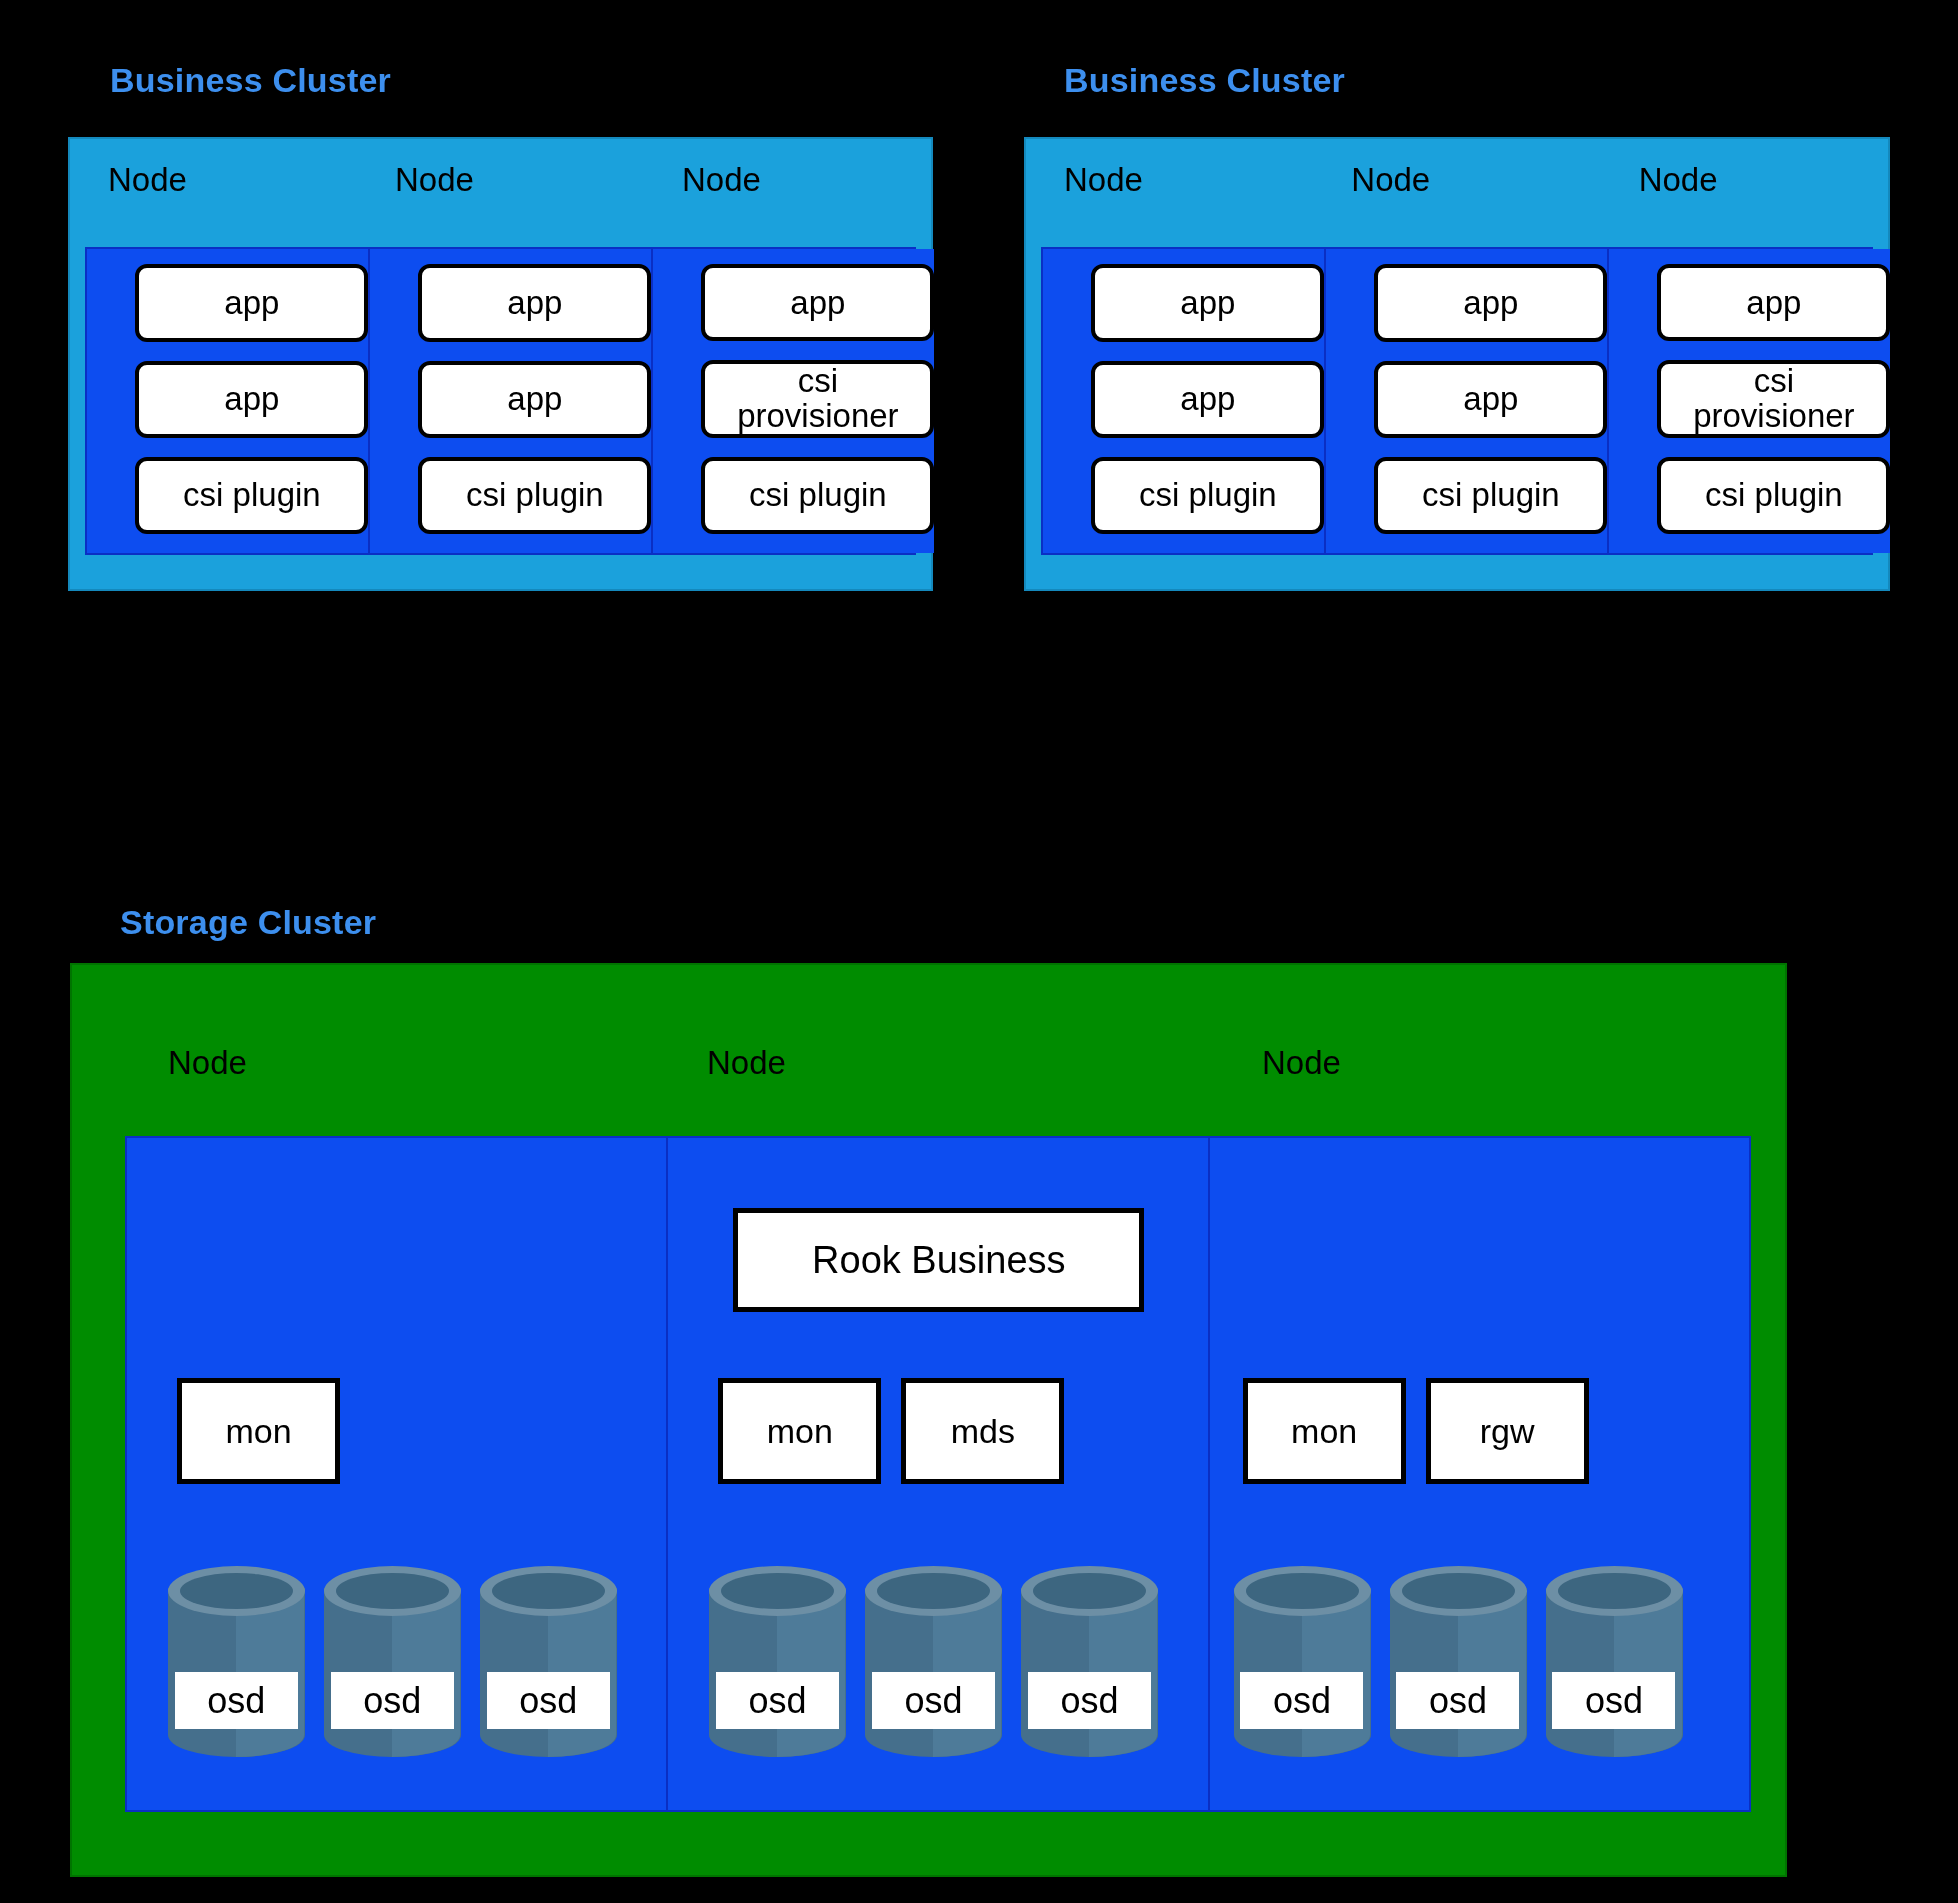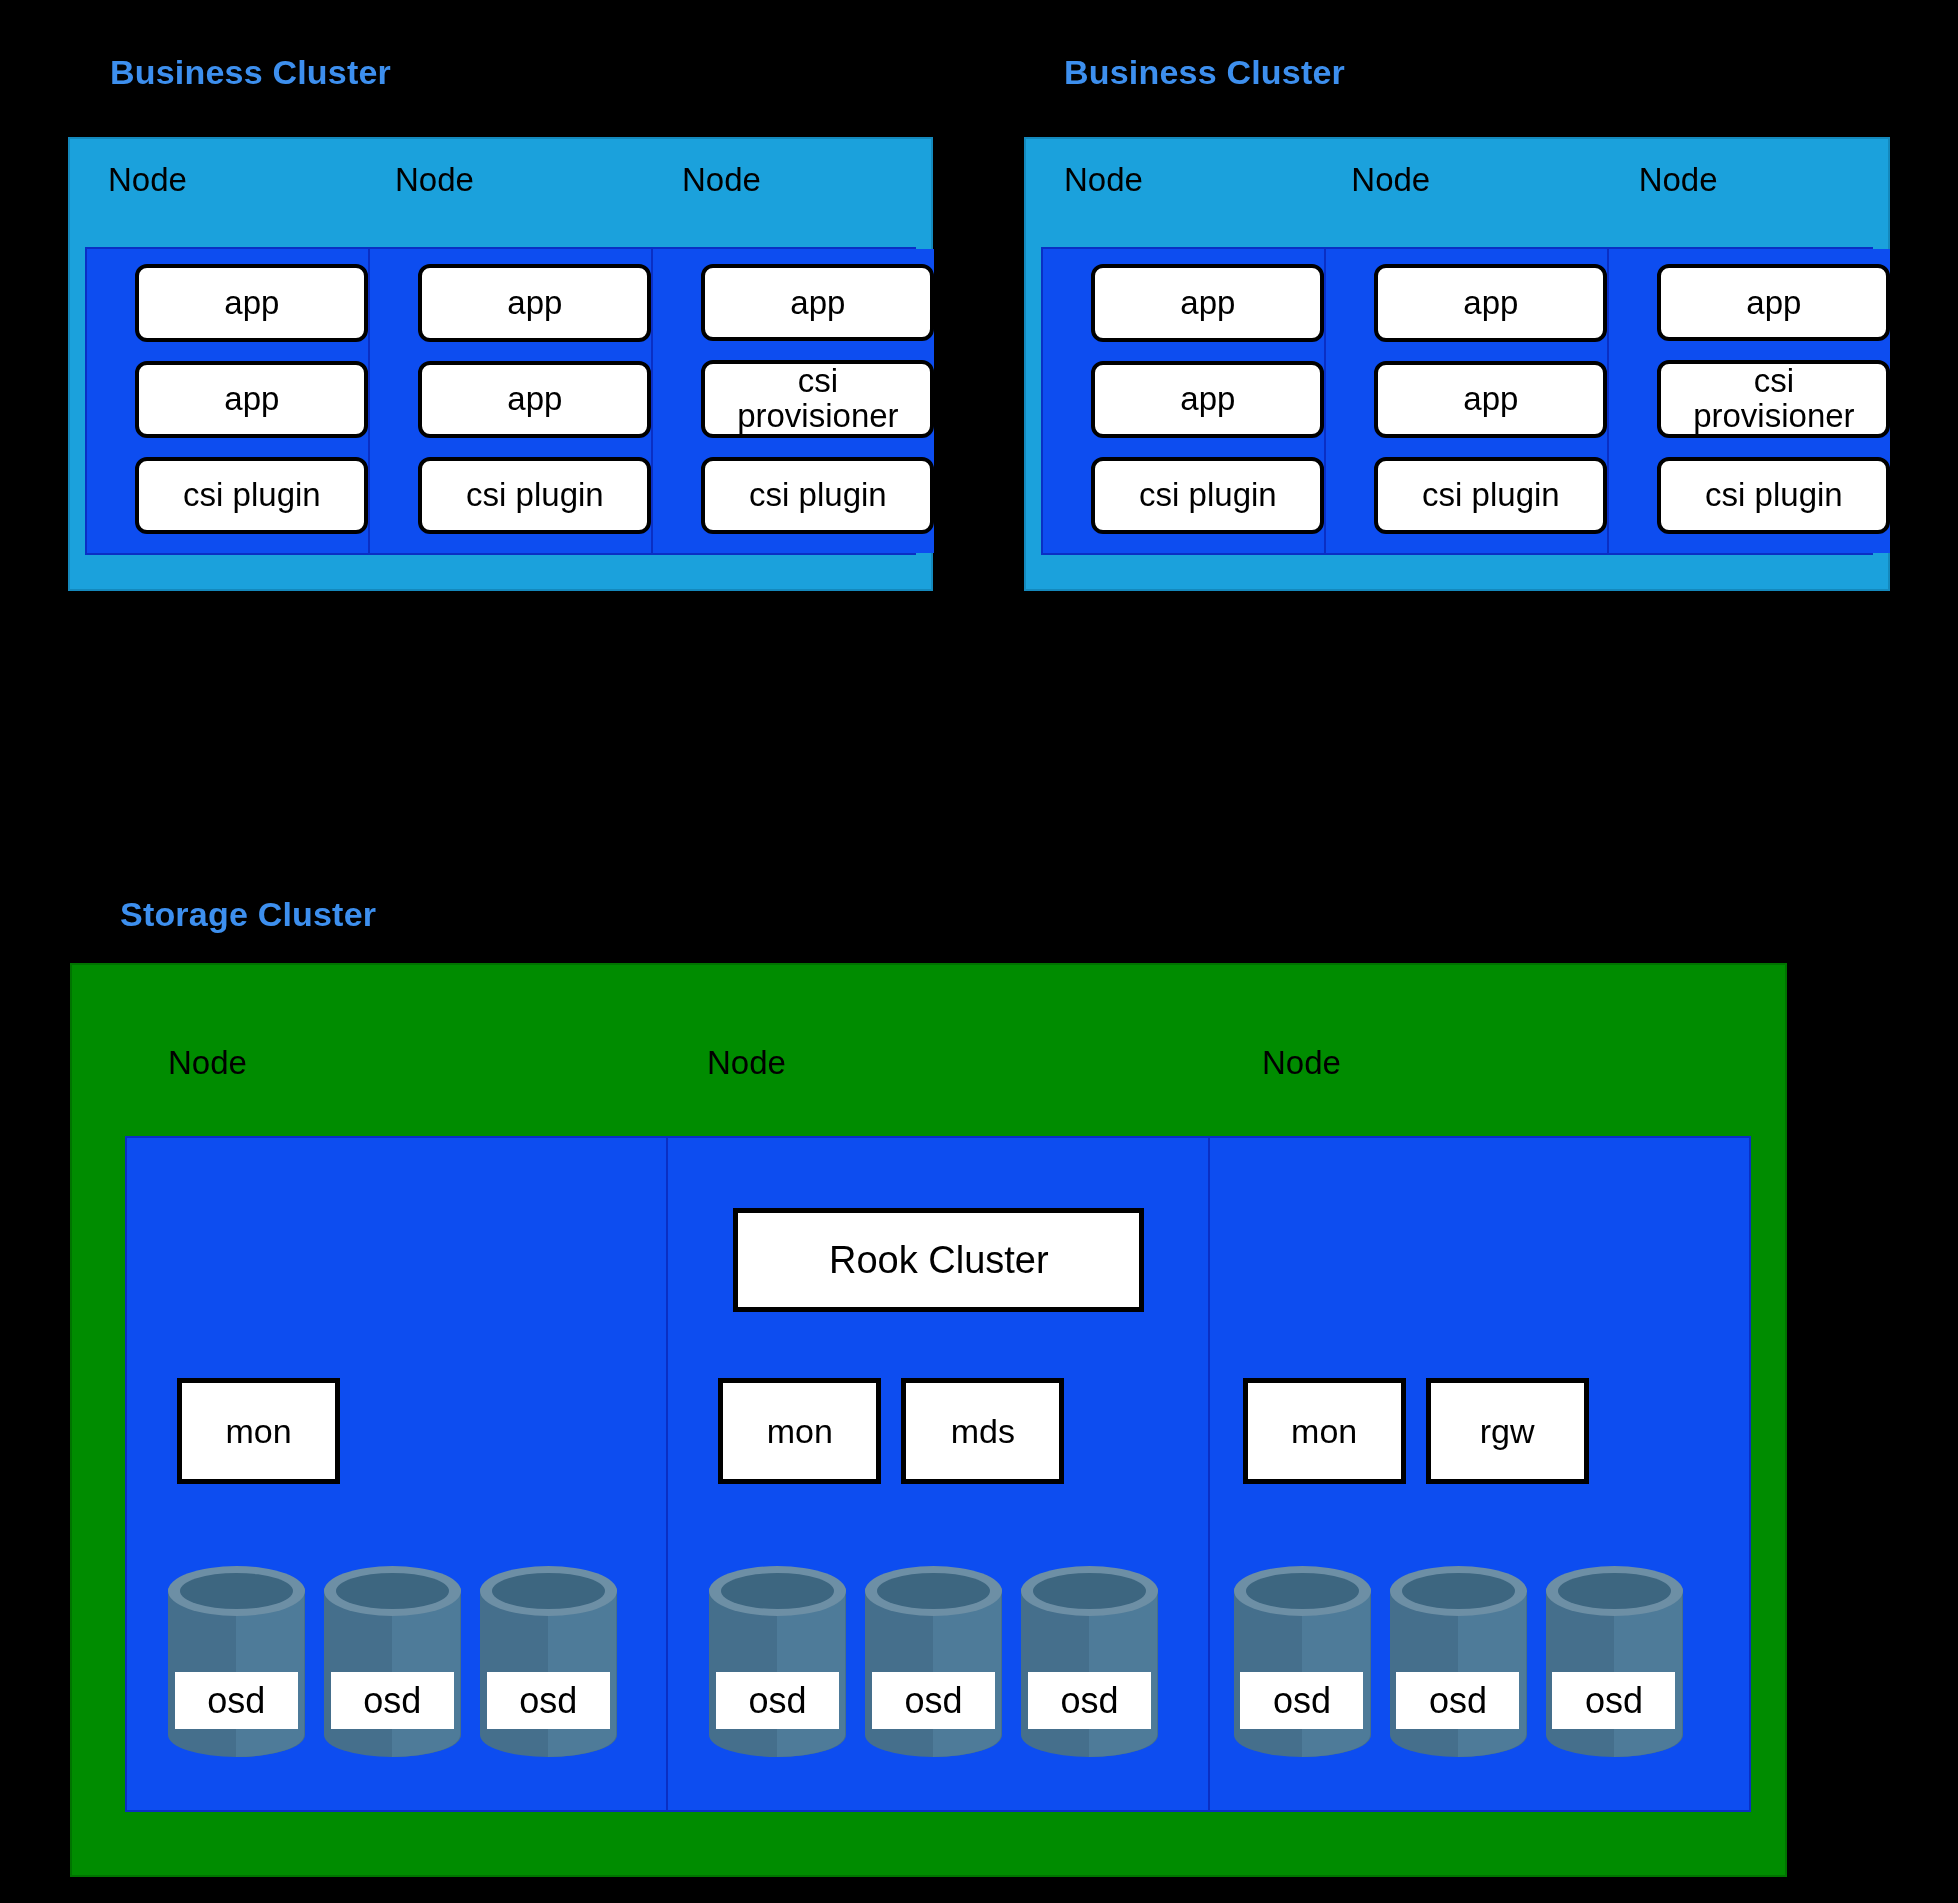--- a/index.html
+++ b/index.html
@@ -1,20 +1,20 @@
 <!DOCTYPE html>
 <html style="font-size:13.7px"><head>
 <meta charset="utf-8">
 <style>
   html,body{margin:0;padding:0;background:#000;}
   body{width:1959px;height:1904px;font-family:"Liberation Sans",sans-serif;overflow:hidden;position:relative;}
 
   .cluster-title{
     color:#3d8fee;font-size:34px;font-weight:bold;letter-spacing:0.2px;
-    position:absolute;white-space:nowrap;
+    position:absolute;white-space:nowrap;margin-top:8px;
   }
 
   
   .biz-cluster{position:absolute;background:#1ba1dc;border:2.6px solid #1489bd;box-sizing:border-box;}
   .biz-nodes-labels{position:absolute;left:0;right:0;top:0;height:82px;display:flex;}
   .biz-nodes-labels .nlabel{flex:1;color:#000;font-size:33px;line-height:82px;padding-left:38px;box-sizing:border-box;}
   .biz-noderow{position:absolute;left:15.4px;right:15.4px;top:108px;bottom:34px;display:flex;
     border:2.6px solid #0a2fc4;box-sizing:border-box;background:#0d4df0;}
   .biz-node{flex:1;background:#0d4df0;border-right:2.6px solid #0a2fc4;box-sizing:border-box;
     display:flex;flex-direction:column;justify-content:flex-start;align-items:center;padding:15.4px 0 0 0;margin-left:48px;}
@@ -151,21 +151,21 @@
           <div class="bot-r"></div>
           <div class="lip"></div>
           <div class="rim"></div>
           <div class="inner"></div>
           <div class="tag">osd</div>
         </div>
       </div>
     </div>
 
     <div class="st-node">
-      <div class="sbox rook">Rook Cluster</div>
+      <div class="sbox rook">Rook Business</div>
       <div class="daemon-row">
         <div class="sbox daemon" style="left:50px;">mon</div>
         <div class="sbox daemon" style="left:233px;">mds</div>
       </div>
       <div class="osd-row">
         <div class="cyl" style="left:41px;">
           <div class="body"></div>
           <div class="body-r"></div>
           <div class="bot"></div>
           <div class="bot-r"></div>

